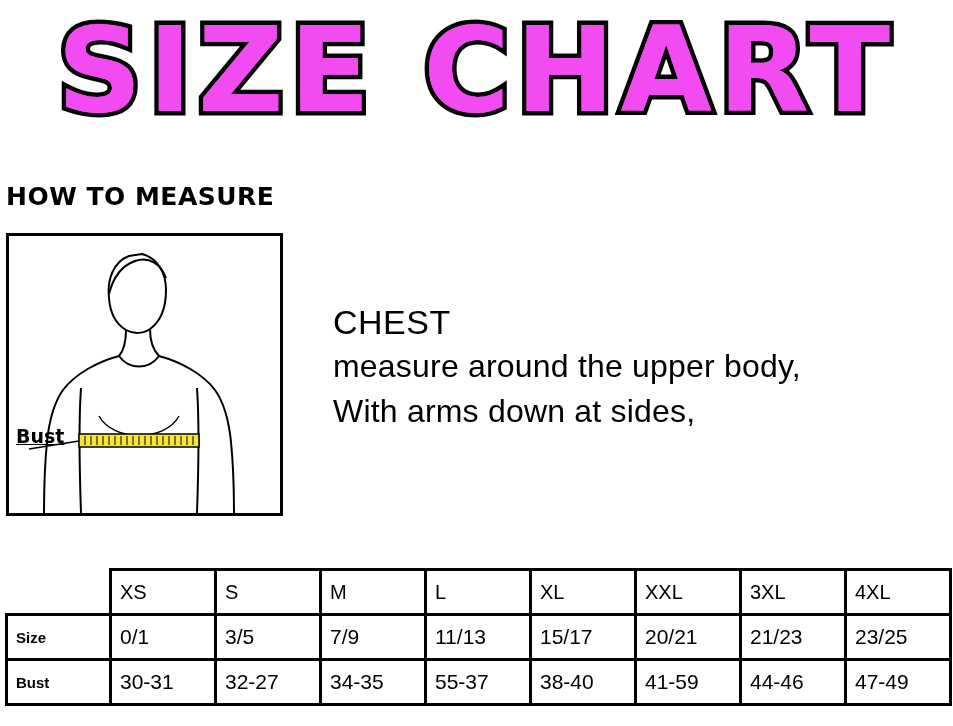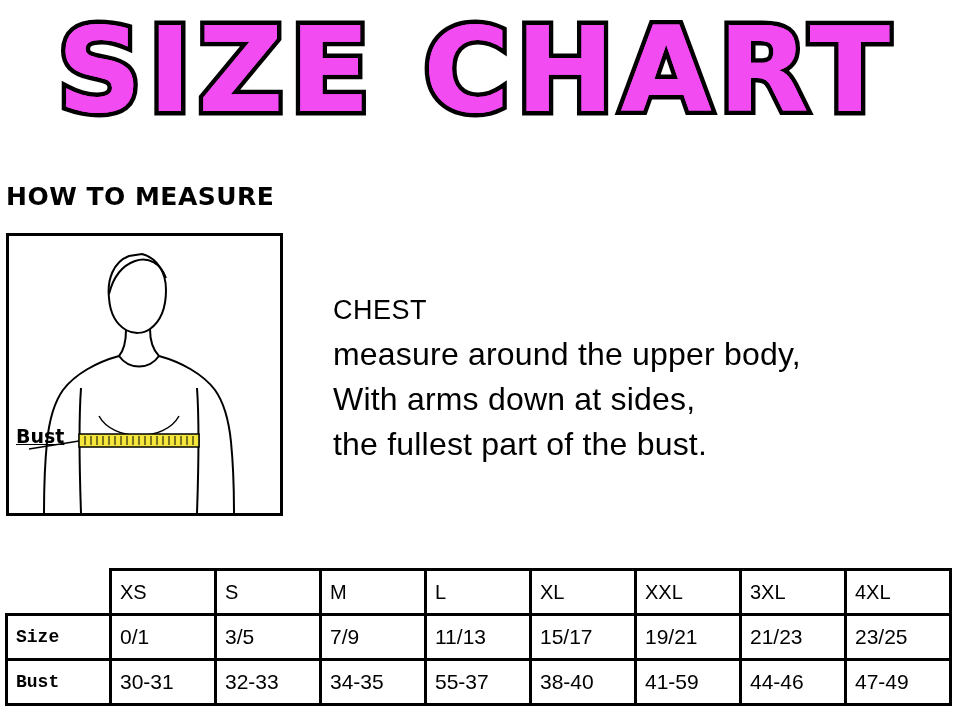--- a/index.html
+++ b/index.html
@@ -93,23 +93,24 @@
 
   
   .chest-block {
     position: absolute;
     left: 333px;
     top: 288px;
     width: 600px;
   }
   .chest-title {
     font-family: "Liberation Sans", sans-serif;
-    font-size: 27px;
+    font-size: 34px;
     line-height: 44px;
     letter-spacing: 0.5px;
+    margin-top: 12px;
   }
   .chest-desc {
     font-family: "Liberation Sans", sans-serif;
     font-size: 32px;
     line-height: 45px;
     letter-spacing: 0.2px;
   }
 
   
   .size-table {
@@ -125,23 +126,23 @@
     height: 42px;
     padding: 0 0 0 8px;
     font-family: "Liberation Sans", sans-serif;
     font-size: 21px;
     vertical-align: middle;
   }
   .size-table tr.header-row td {
     font-size: 20px;
   }
   .size-table td.rowhead {
-    font-family: Liberation Mono, monospace;
-    font-weight: bold;
-    font-size: 18px;
+    font-family: Liberation Sans, sans-serif;
+    font-weight: bold;
+    font-size: 15px;
   }
   .size-table td.blank {
     border: none;
   }
   .col-label { width: 104px; }
   .col-data  { width: 105px; }
 </style>
 </head>
 <body>
 
@@ -195,21 +196,20 @@
 
     <line x1="20" y1="213" x2="70" y2="205" stroke="#000000" stroke-width="1.5"></line>
   </svg>
 </div>
 <div class="bust-label">Bust</div>
 
 <div class="chest-block">
   <div class="chest-title">CHEST</div>
   <div class="chest-desc">measure around the upper body,</div>
   <div class="chest-desc">With arms down at sides,</div>
-  <div class="chest-desc">the fullest part of the bust.</div>
 </div>
 
 <table class="size-table">
   <colgroup>
     <col class="col-label">
       <col class="col-data">
       <col class="col-data">
       <col class="col-data">
     <col class="col-data">
       <col class="col-data">
@@ -229,28 +229,28 @@
       <td>3XL</td>
       <td>4XL</td>
     </tr>
     <tr>
       <td class="rowhead">Size</td>
       <td>0/1</td>
       <td>3/5</td>
       <td>7/9</td>
       <td>11/13</td>
       <td>15/17</td>
-      <td>19/21</td>
+      <td>20/21</td>
       <td>21/23</td>
       <td>23/25</td>
     </tr>
     <tr>
       <td class="rowhead">Bust</td>
       <td>30-31</td>
-      <td>32-33</td>
+      <td>32-27</td>
       <td>34-35</td>
       <td>55-37</td>
       <td>38-40</td>
       <td>41-59</td>
       <td>44-46</td>
       <td>47-49</td>
     </tr>
   </tbody>
 </table>
 

